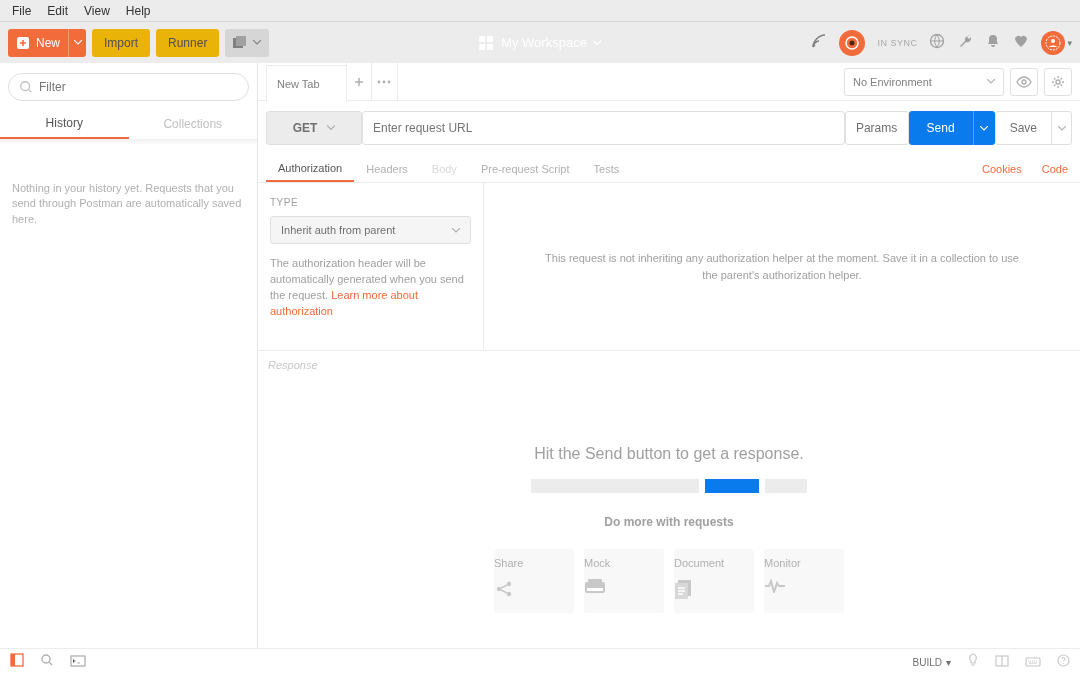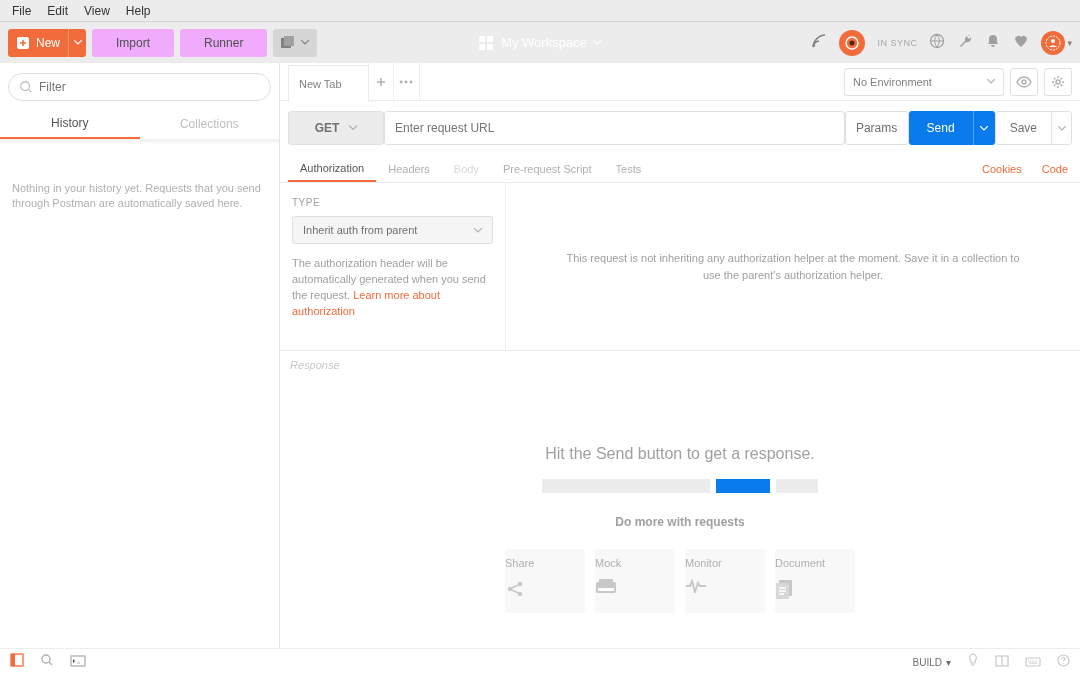--- a/index.html
+++ b/index.html
@@ -4,35 +4,35 @@
 <style>
 * { box-sizing: border-box; margin: 0; padding: 0; font-family: "Helvetica Neue", Arial, sans-serif; }
 html, body { width: 1080px; height: 675px; overflow: hidden; background: #fff; }
 .menubar { height: 21px; background: #ececec; display: flex; align-items: center; padding: 0 4px; font-size: 12px; color: #333; }
 .menubar span { padding: 0 8px; cursor: default; }
 .toolbar { height: 42px; background: #ececec; border-top: 1px solid #d6d6d6; display: flex; align-items: center; padding: 0 8px; }
 .btn-new { display: flex; align-items: center; background: #f26b3a; color: #fff; height: 28px; border-radius: 3px; overflow: hidden; }
 .btn-new .plus { width: 18px; height: 18px; margin: 0 4px 0 6px; display:flex; align-items:center; justify-content:center; }
 .btn-new .label { font-size: 12px; padding-right: 8px; }
 .btn-new .drop { width: 18px; height: 28px; border-left: 1px solid rgba(255,255,255,0.3); display:flex; align-items:center; justify-content:center; }
-.btn-gray { background: #f0abfc; color: #505050; height: 28px; padding: 0 24px; font-size: 12px; border-radius: 3px; margin-left: 6px; display:flex; align-items:center; }
+.btn-gray { background: #eab308; color: #505050; height: 28px; padding: 0 12px; font-size: 12px; border-radius: 3px; margin-left: 6px; display:flex; align-items:center; }
 .btn-iconish { background: #d6d6d6; height: 28px; padding: 0 8px; border-radius: 3px; margin-left: 6px; display:flex; align-items:center; }
 .workspace { position: absolute; left: 50%; transform: translateX(-50%); display: flex; align-items: center; color: #fff; font-size: 13px; }
 .workspace .grid-icon { width: 14px; height: 14px; margin-right: 8px; }
 .workspace .caret { margin-left: 6px; }
 .toolbar-right { margin-left: auto; display: flex; align-items: center; gap: 12px; }
 .sync-badge { width: 26px; height: 26px; border-radius: 50%; background: #f26b3a; display:flex; align-items:center; justify-content:center; }
 .sync-text { font-size: 9px; color: #a8a8a8; letter-spacing: 0.5px; }
 .icon-sm { width: 16px; height: 16px; color: #808080; }
 .avatar { width: 24px; height: 24px; border-radius: 50%; background: #f26b3a; display:flex; align-items:center; justify-content:center; }
 .avatar-wrap { display:flex; align-items:center; }
 .avatar-wrap .caret { margin-left: 2px; color: #808080; font-size: 9px; }
 
 .body-row { display: flex; height: calc(675px - 21px - 42px - 27px); }
-.sidebar { width: 280px; background: #fff; border-right: 1px solid #e6e6e6; display: flex; flex-direction: column; }
+.sidebar { width: 258px; background: #fff; border-right: 1px solid #e6e6e6; display: flex; flex-direction: column; }
 .filter-wrap { padding: 10px 8px 8px; }
 .filter { display:flex; align-items:center; background:#fff; border:1px solid #e0e0e0; border-radius: 14px; height: 28px; padding: 0 10px; }
 .filter input { border: none; outline: none; font-size: 12px; flex: 1; color: #888; }
 .side-tabs { display: flex; height: 30px; }
 .side-tabs div { flex: 1; display:flex; align-items:center; justify-content:center; font-size: 12px; color: #c0c0c0; }
 .side-tabs .active { color: #555; border-bottom: 2px solid #f26b3a; }
 .side-shadow { height: 6px; background: linear-gradient(#f0f0f0, #fff); }
 .side-empty { padding: 36px 12px; font-size: 11px; color: #b0b0b0; line-height: 1.4; }
 
 .main { flex: 1; display: flex; flex-direction: column; }
@@ -328,33 +328,33 @@
         </div>
         <div class="action-card">
           <span>Mock</span>
           <svg width="22" height="16" viewBox="0 0 22 16">
               <rect x="1" y="3" width="20" height="11" rx="2" fill="#c8c8c8"></rect>
               <rect x="4" y="0" width="14" height="4" rx="1" fill="#c8c8c8"></rect>
               <rect x="3" y="9" width="16" height="3" fill="#fff"></rect>
             </svg>
         </div>
         <div class="action-card">
-          <span>Monitor</span>
-          <svg width="22" height="14" viewBox="0 0 22 14">
-              <path d="M1 7h4l2-5 3 11 3-9 2 3h6" fill="none" stroke="#c8c8c8" stroke-width="2"></path>
-            </svg>
-        </div>
-        <div class="action-card">
           <span>Document</span>
           <svg width="18" height="20" viewBox="0 0 18 20">
               <rect x="4" y="1" width="13" height="16" fill="#c8c8c8"></rect>
               <rect x="1" y="4" width="13" height="16" fill="#d8d8d8"></rect>
               <path d="M4 9h7M4 12h7M4 15h5" stroke="#fff" stroke-width="1.4"></path>
             </svg>
         </div>
+        <div class="action-card">
+          <span>Monitor</span>
+          <svg width="22" height="14" viewBox="0 0 22 14">
+              <path d="M1 7h4l2-5 3 11 3-9 2 3h6" fill="none" stroke="#c8c8c8" stroke-width="2"></path>
+            </svg>
+        </div>
       </div>
     </div>
   </div>
 </div>
 
 <div class="statusbar">
   <div class="left-icons">
     <span>
       <svg width="14" height="14" viewBox="0 0 14 14">
           <rect x="1" y="1" width="12" height="12" fill="none" stroke="#f26b3a" stroke-width="1.3"></rect>

